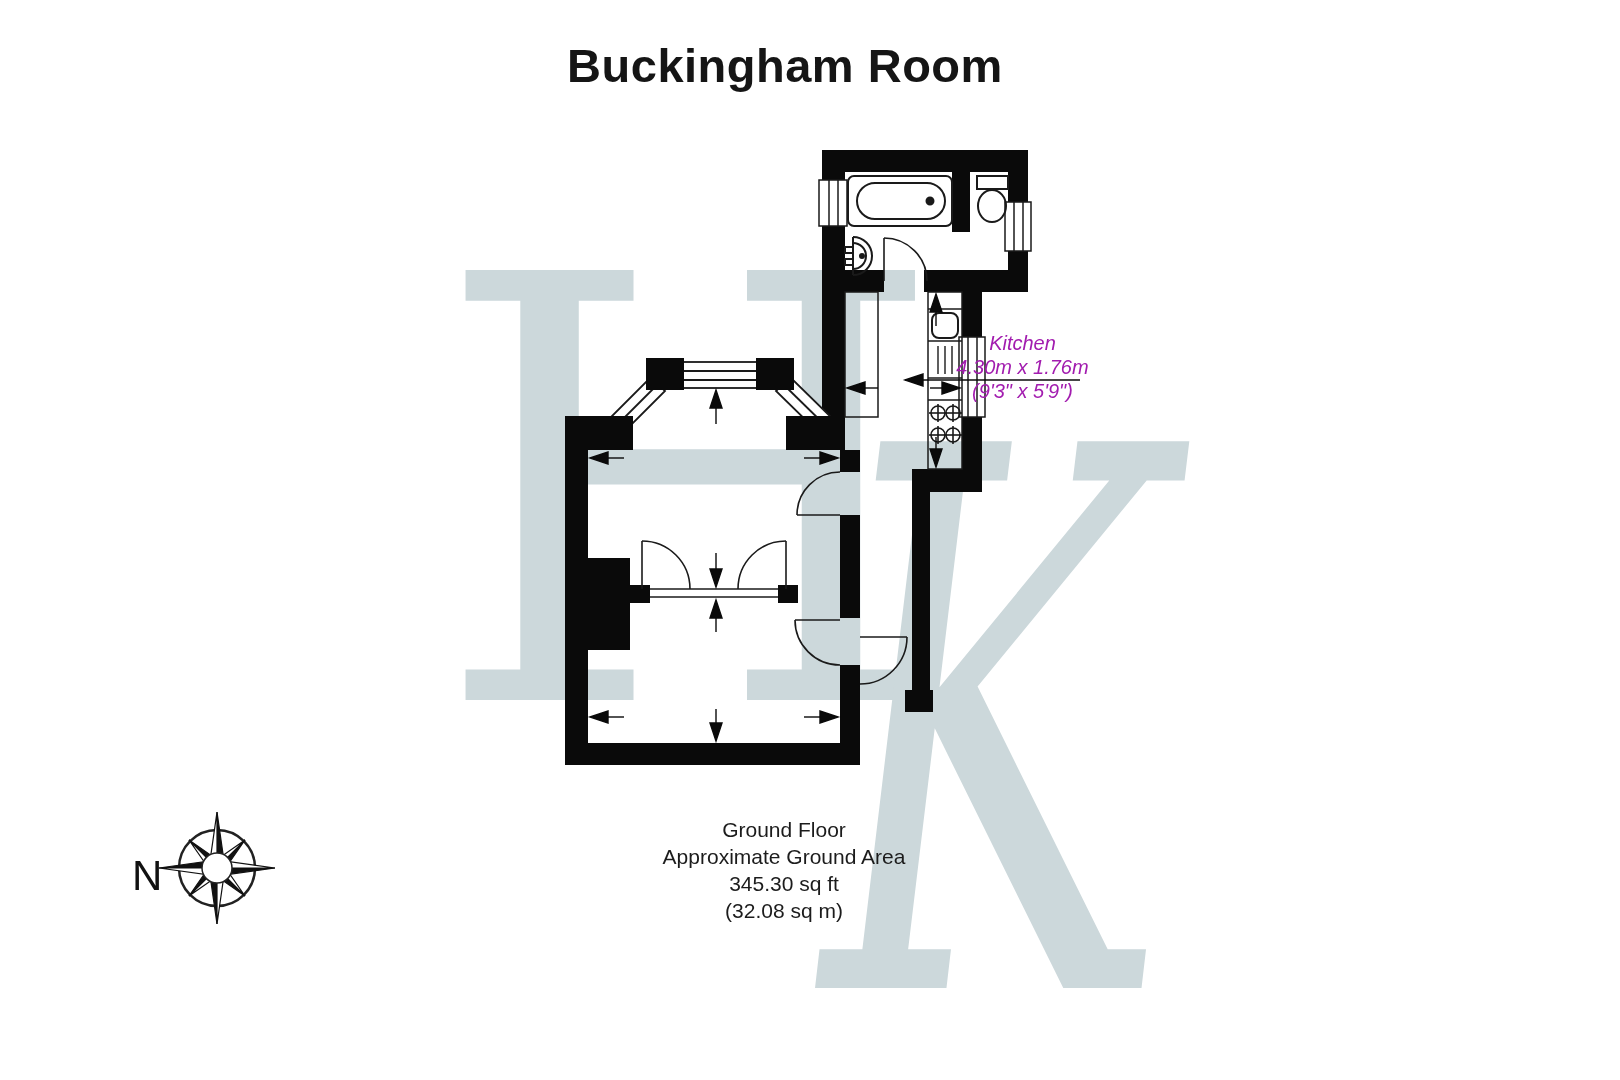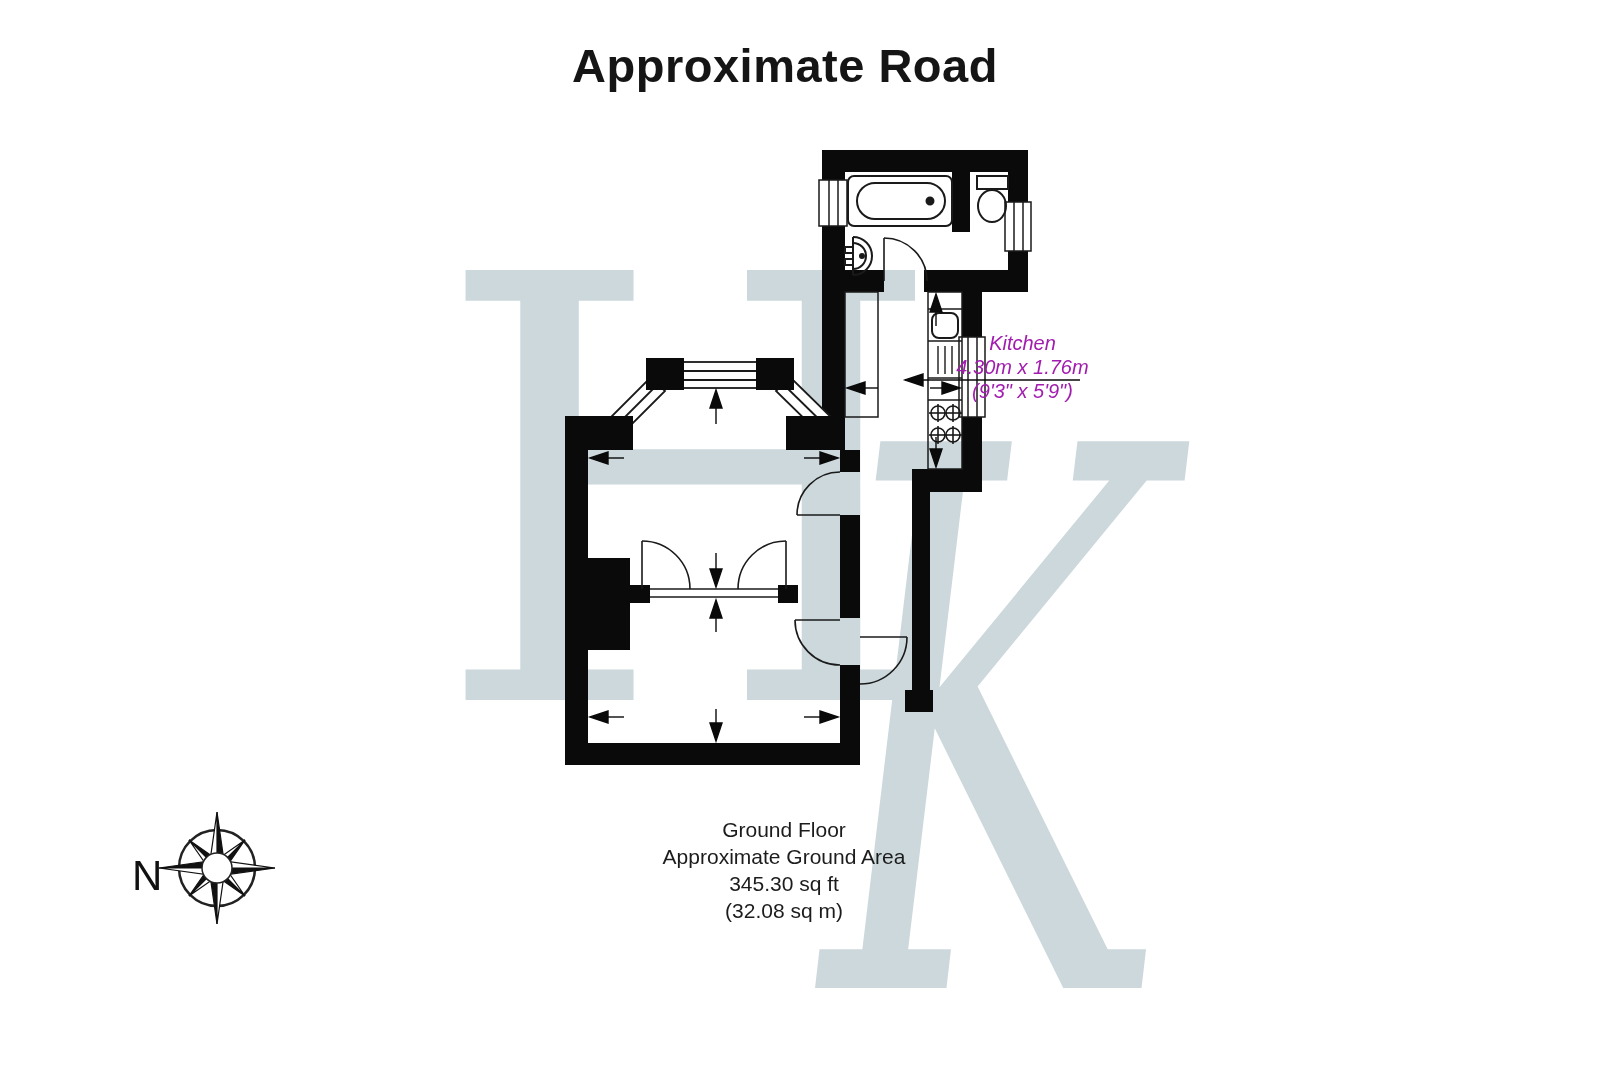--- a/index.html
+++ b/index.html
@@ -24,21 +24,21 @@
 </head>
 <body>
 
 <div class="page">
 
   <svg class="wm" width="1620" height="1080" aria-hidden="true">
     <text x="433" y="700" font-family="DejaVu Serif, serif" font-size="590" fill="#ccd8db">H</text>
     <text x="822" y="988" font-family="DejaVu Serif, serif" font-size="750" font-style="italic" fill="#ccd8db" textLength="345" lengthAdjust="spacingAndGlyphs">K</text>
   </svg>
 
-  <div class="title">Approximate Road</div>
+  <div class="title">Buckingham Room</div>
 
   <svg class="plan" width="540" height="650" viewBox="540 140 540 650">
     <g fill="#0a0a0a">
       <rect x="822" y="150" width="206" height="22"></rect>
       <rect x="822" y="150" width="23" height="30"></rect>
       <rect x="822" y="226" width="23" height="66"></rect>
       <rect x="1008" y="150" width="20" height="52"></rect>
       <rect x="1008" y="251" width="20" height="41"></rect>
       <rect x="952" y="172" width="18" height="60"></rect>
       <rect x="822" y="270" width="62" height="22"></rect>

